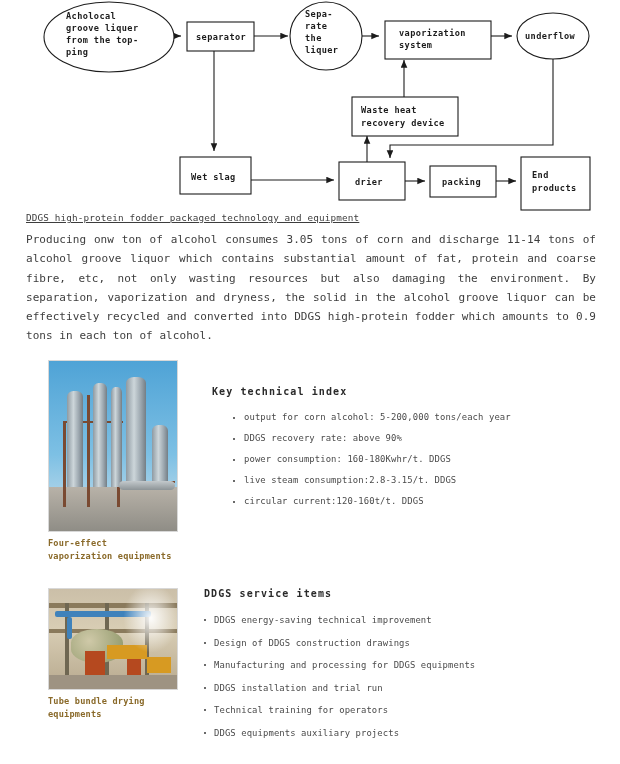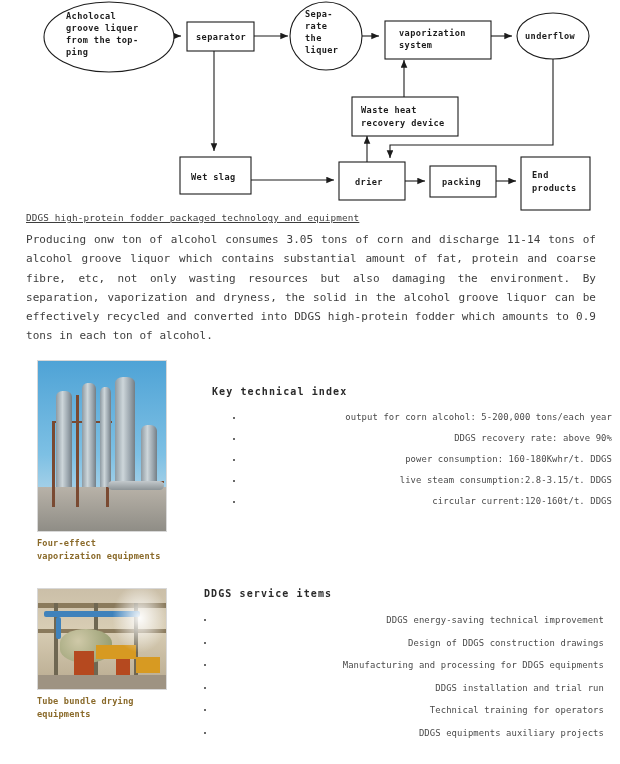--- a/index.html
+++ b/index.html
@@ -38,21 +38,21 @@
     text-align:justify;
     letter-spacing:.05px;
     color:#3d3d3d;
   }
 
   
   .section{position:absolute;}
   #sec-tech{left:0;top:360px;width:620px;}
   #sec-serv{left:0;top:588px;width:620px;}
 
-  .photo-block{position:absolute;left:37px;top:0;width:132px;}
+  .photo-block{position:absolute;left:48px;top:0;width:132px;}
   .photo{
     width:128px;
     border:1px solid #d8d8d8;
     display:block;
     box-sizing:content-box;
   }
   #photo-vapor{height:170px;}
   #photo-tube{height:100px;}
   .caption{
     margin-top:5px;
@@ -71,21 +71,20 @@
     font-size:10px;font-weight:bold;color:#2a2a2a;
     letter-spacing:1.1px;margin:0 0 10px 0;
   }
   ul.items{margin:0;padding:0;list-style:none;}
   ul.items li{
     position:relative;
     font-size:8.9px;
     line-height:21px;
     color:#4a4a4a;
     letter-spacing:.1px;
-    text-align:right;
   }
   ul.items li::before{
     content:"";
     position:absolute;
     width:2.4px;height:2.4px;
     background:#6a6a6a;
     left:-10px;top:9.5px;
   }
   #tech-list{padding-left:32px;}
   #tech-list li::before{left:-11px;}

